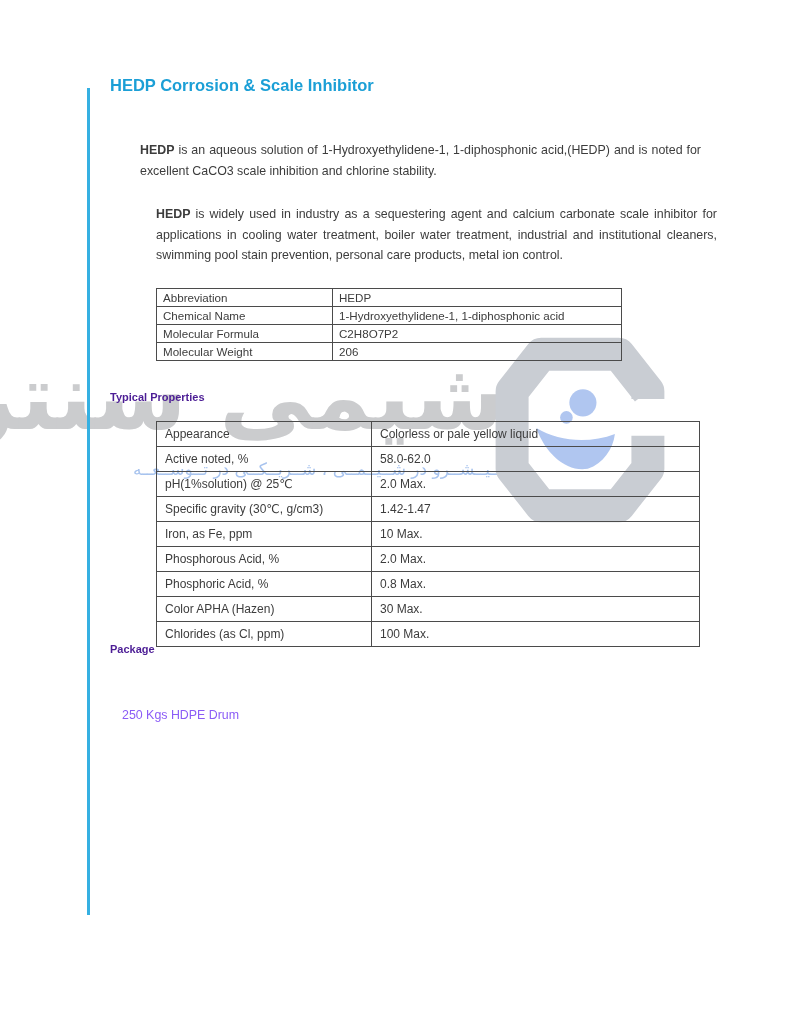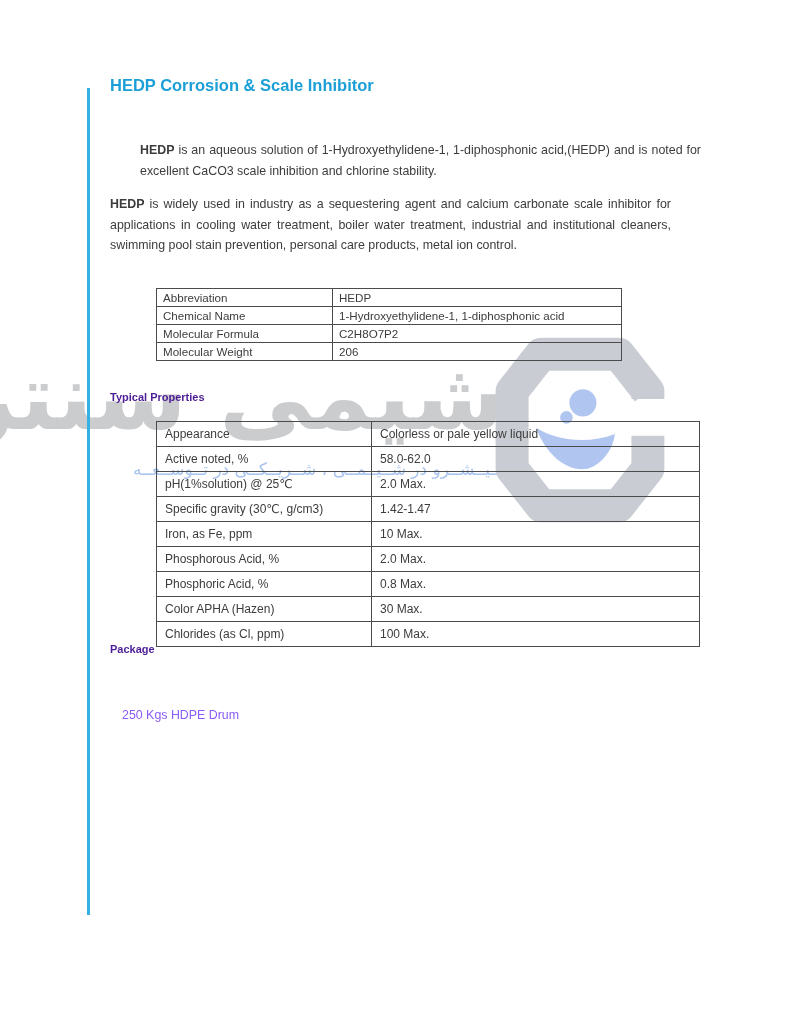--- a/index.html
+++ b/index.html
@@ -35,21 +35,21 @@
     position:absolute;left:110px;top:76px;margin:0;
     font-size:16.5px;font-weight:bold;color:#1b9fd6;
   }
   .para{
     position:absolute;left:110px;width:561px;margin:0;
     font-size:12.4px;line-height:1.66;color:#3c3c3c;
     text-align:justify;
   }
   .para b{color:#3c3c3c;}
   .p1{top:140px;margin-left:30px;}
-  .p2{top:194px;}
+  .p2{top:204px;margin-left:46px;}
   table{
     position:absolute;border-collapse:collapse;table-layout:fixed;
     background:transparent;
   }
   td{
     border:1px solid #4b4b4b;vertical-align:middle;
     color:#3c3c3c;overflow:hidden;white-space:nowrap;
     background:transparent;
   }
   .t1{left:156px;top:288px;width:466px;border:1px solid #4b4b4b;padding-left:46px;}

